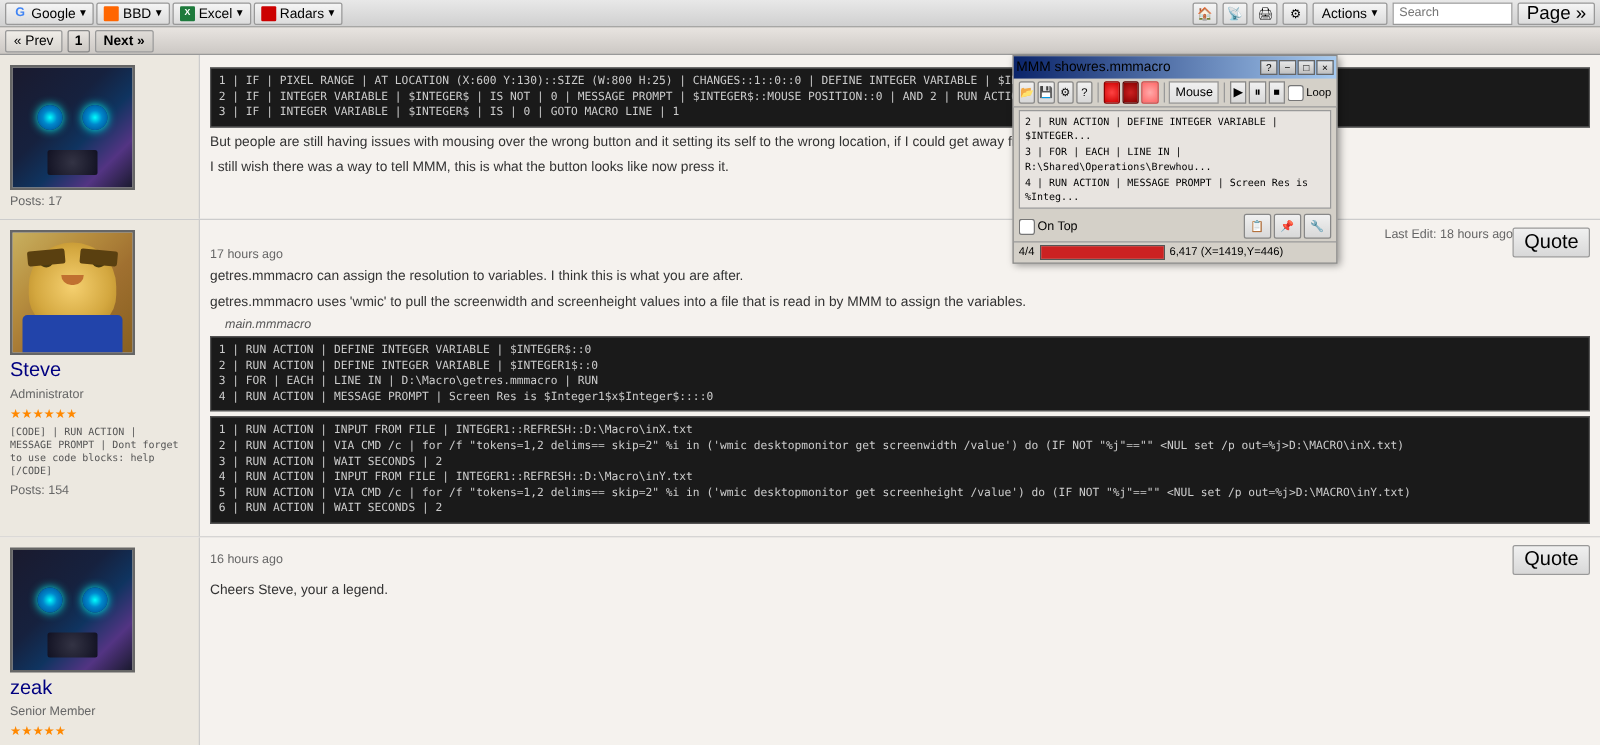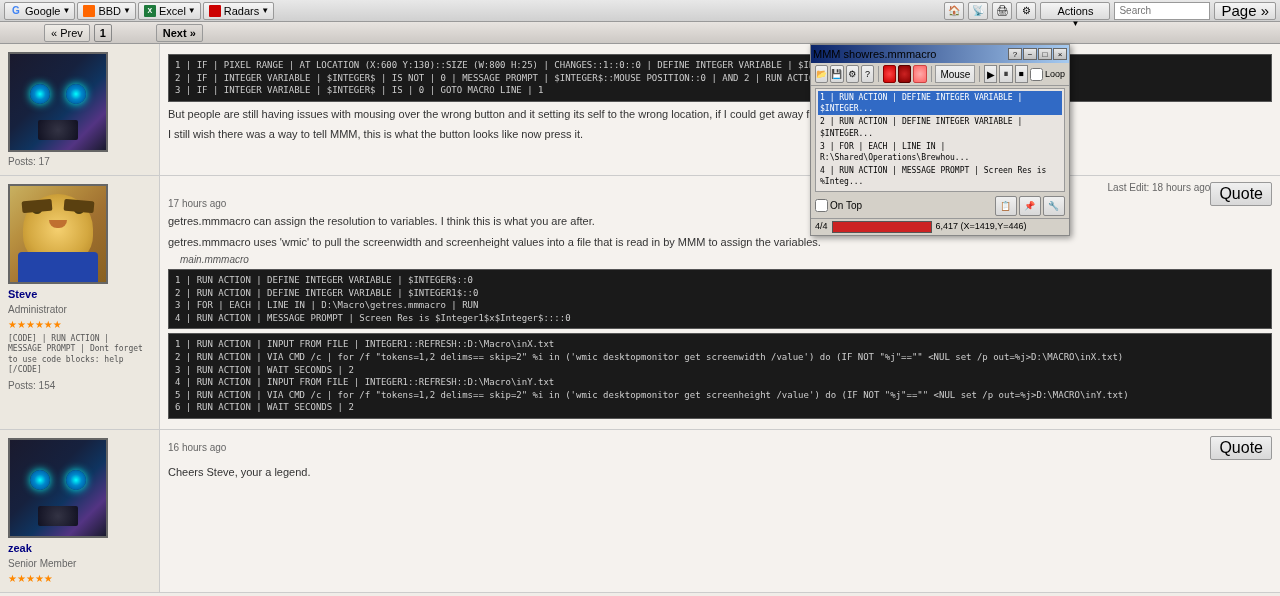--- a/index.html
+++ b/index.html
@@ -64,28 +64,27 @@
       border: 1px solid #999;
       border-radius: 2px;
       cursor: pointer;
       font-size: 15px;
       height: 18px;
     }
     .actions-btn {
       display: flex;
       align-items: center;
       gap: 2px;
-      padding: 2px 16px;
+      padding: 2px 6px;
       background: linear-gradient(to bottom, #f5f5f5, #dcdcdc);
       border: 1px solid #999;
       border-radius: 2px;
       cursor: pointer;
       font-size: 11px;
       height: 18px;
-      flex-direction: column;
     }
     .search-box {
       height: 18px;
       width: 96px;
       border: 1px solid #999;
       padding: 1px 4px;
       font-size: 10px;
       background: white;
       color: #999;
     }
@@ -103,21 +102,20 @@
     .nav-btn {
       display: flex;
       gap: 2px;
       padding: 2px 6px;
       background: linear-gradient(to bottom, #f0ede8, #d8d5d0);
       border: 1px solid #999;
       border-radius: 2px;
       cursor: pointer;
       font-size: 11px;
       height: 18px;
-      margin-left: 40px;
     }
     .nav-btn.active {
       background: linear-gradient(to bottom, #e0dcd8, #c8c5c0);
       font-weight: bold;
     }
     .page-num {
       width: 18px;
       height: 18px;
       background: linear-gradient(to bottom, #e8e4e0, #ccc8c4);
       border: 1px solid #888;
@@ -176,21 +174,21 @@
     .avatar-eye {
       position: absolute;
       width: 20px;
       height: 20px;
       border-radius: 50%;
       background: radial-gradient(circle, #00ffff 0%, #0088cc 40%, #004488 100%);
       box-shadow: 0 0 8px #00ffff;
     }
     .avatar-eye.left { top: 30px; left: 20px; }
     .avatar-eye.right { top: 30px; right: 20px; }
-    .username { font-weight: bold; font-size: 11px; color: #000080; }
+    .username { font-weight: normal; font-size: 16px; color: #000080; }
     .user-role { font-size: 10px; color: #666; }
     .user-stars { color: #ff8800; font-size: 10px; }
     .user-posts { font-size: 10px; color: #666; }
     .post-right {
       flex: 1;
       padding: 6px 8px;
     }
     .code-block {
       background: #1a1a1a;
       color: #cccccc;
@@ -532,21 +530,20 @@
     <div class="mmm-separator"></div>
     <div class="mmm-play-btn">▶</div>
     <div class="mmm-play-btn">⏸</div>
     <div class="mmm-play-btn">⏹</div>
     <div class="mmm-loop">
       <input type="checkbox" style="">
       <span>Loop</span>
     </div>
   </div>
   <div class="mmm-code-area">
-    <span class="mmm-code-line selected">1 | RUN ACTION | DEFINE INTEGER VARIABLE | $INTEGER...</span>
     <span class="mmm-code-line">2 | RUN ACTION | DEFINE INTEGER VARIABLE | $INTEGER...</span>
     <span class="mmm-code-line">3 | FOR | EACH | LINE IN | R:\Shared\Operations\Brewhou...</span>
     <span class="mmm-code-line">4 | RUN ACTION | MESSAGE PROMPT | Screen Res is %Integ...</span>
   </div>
   <div class="mmm-bottom">
     <div class="on-top-cb">
       <input type="checkbox" style="">
       <span>On Top</span>
     </div>
     <div class="mmm-action-btns">

